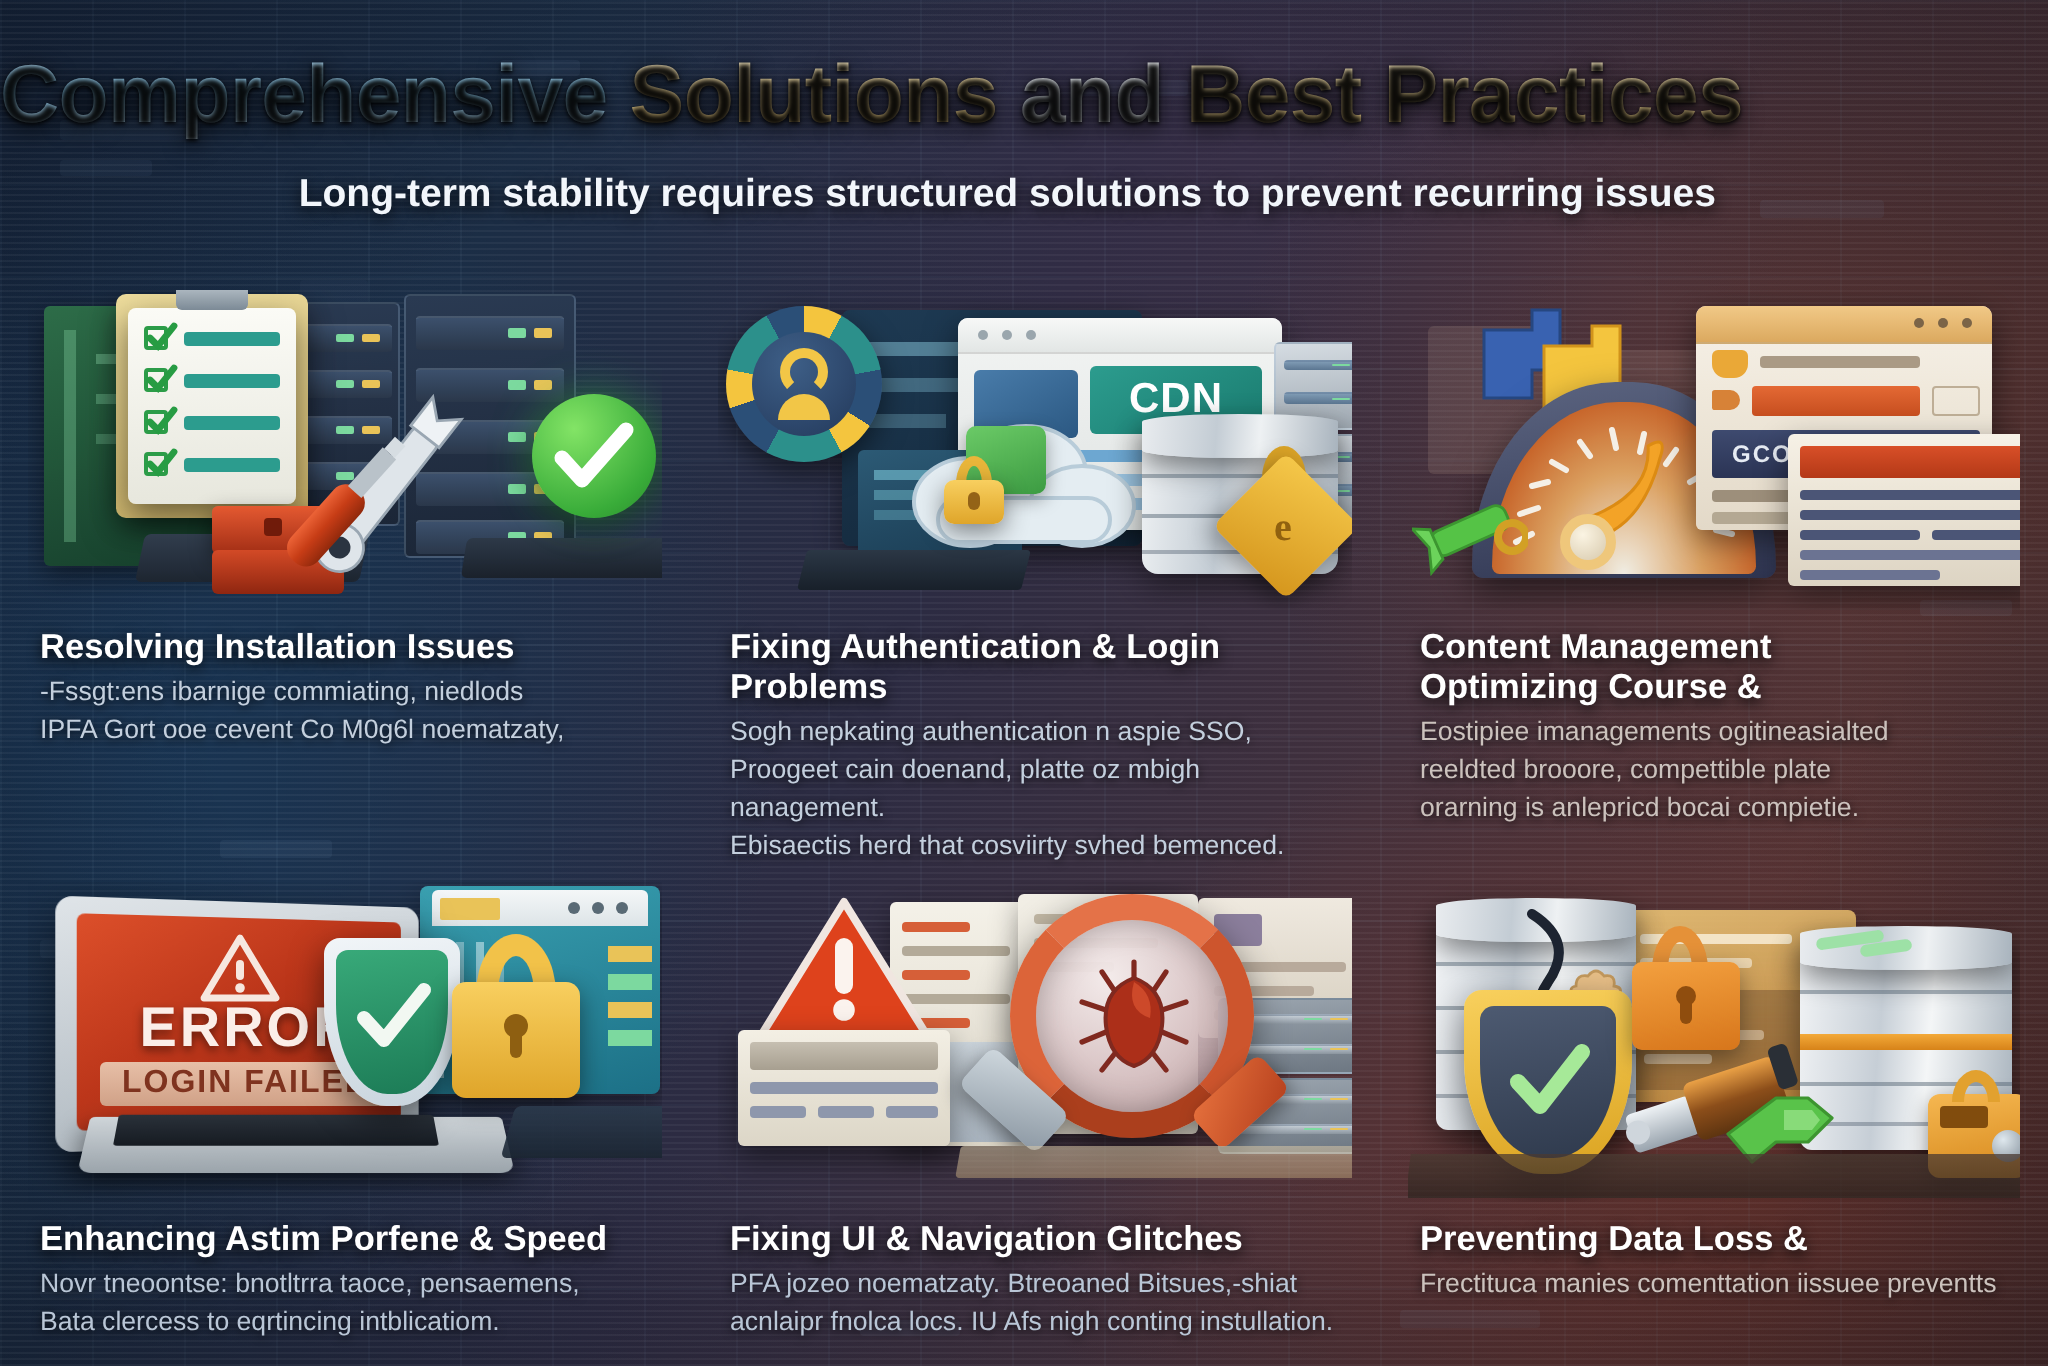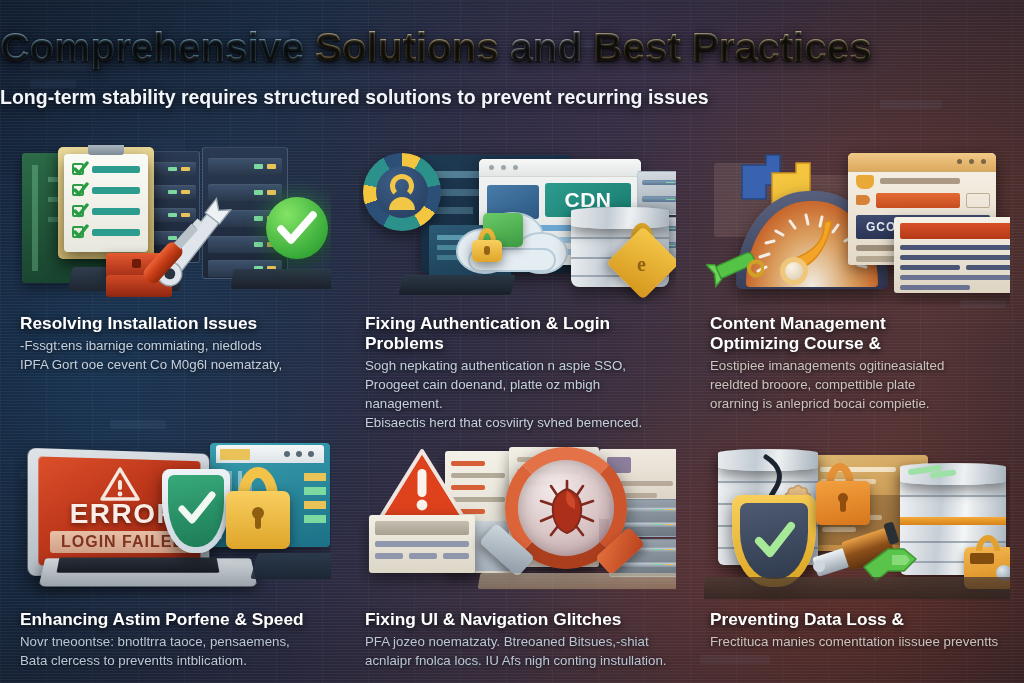--- a/index.html
+++ b/index.html
@@ -40,21 +40,21 @@
   .bg-vignette {
     position:absolute; inset:0;
     background:radial-gradient(ellipse 95% 95% at 50% 48%, transparent 42%, rgba(5,8,16,.55) 100%);
   }
   .bg-noise {
     position:absolute; inset:0; opacity:.045;
     background-image:repeating-linear-gradient(0deg,#fff 0 1px,transparent 1px 3px);
   }
 
   
-  .header { position:absolute; top:0; left:0; width:858px; text-align:left; z-index:6; }
+  .header { position:absolute; top:0; left:0; width:858px; text-align:right; z-index:6; }
   .title {
     margin-top:24px;
     font-size:41px; font-weight:bold; letter-spacing:-.3px;
     white-space:nowrap;
     text-shadow:0 3px 11px rgba(0,0,0,.88), 0 1px 2px rgba(0,0,0,.9);
   }
   .title .w-blue {
     background:linear-gradient(180deg,#bfe4fb 0%,#8fd0f4 48%,#cfeaff 100%);
     -webkit-background-clip:text; background-clip:text; color:transparent;
   }
@@ -501,21 +501,21 @@
             <div class="sh" style="left:241px;top:74px;width:6px;height:14px;background:#8c5f14;border-radius:0 0 3px 3px"></div>
 
             <div class="sh" style="left:240px;top:112px;width:86px;height:26px;background:linear-gradient(180deg,#2c3b4c,#1b2632);border-radius:3px;transform:skewX(-16deg);opacity:.9"></div>
           </div>
         </div>
         <div class="card-head">
           <span>Enhancing Astim Porfene &amp; Speed</span>
         </div>
         <div class="card-body">
           <div>Novr tneoontse: bnotltrra taoce, pensaemens,</div>
-          <div>Bata clercess to preventts intblicatiom.</div>
+          <div>Bata clercess to eqrtincing intblicatiom.</div>
         </div>
       </div>
 
       <div class="card c2">
         <div class="art">
           <div class="art-inner">
 
             <div class="sh" style="left:86px;top:10px;width:74px;height:122px;background:linear-gradient(180deg,#f4f1e8,#ddd7c9);border-radius:3px;box-shadow:0 5px 14px rgba(0,0,0,.4)"></div>
             <div class="sh line" style="left:92px;top:20px;width:34px;height:5px;background:#d2603a"></div>
             <div class="sh line" style="left:92px;top:32px;width:54px;height:5px;background:#b3aa9a"></div>

